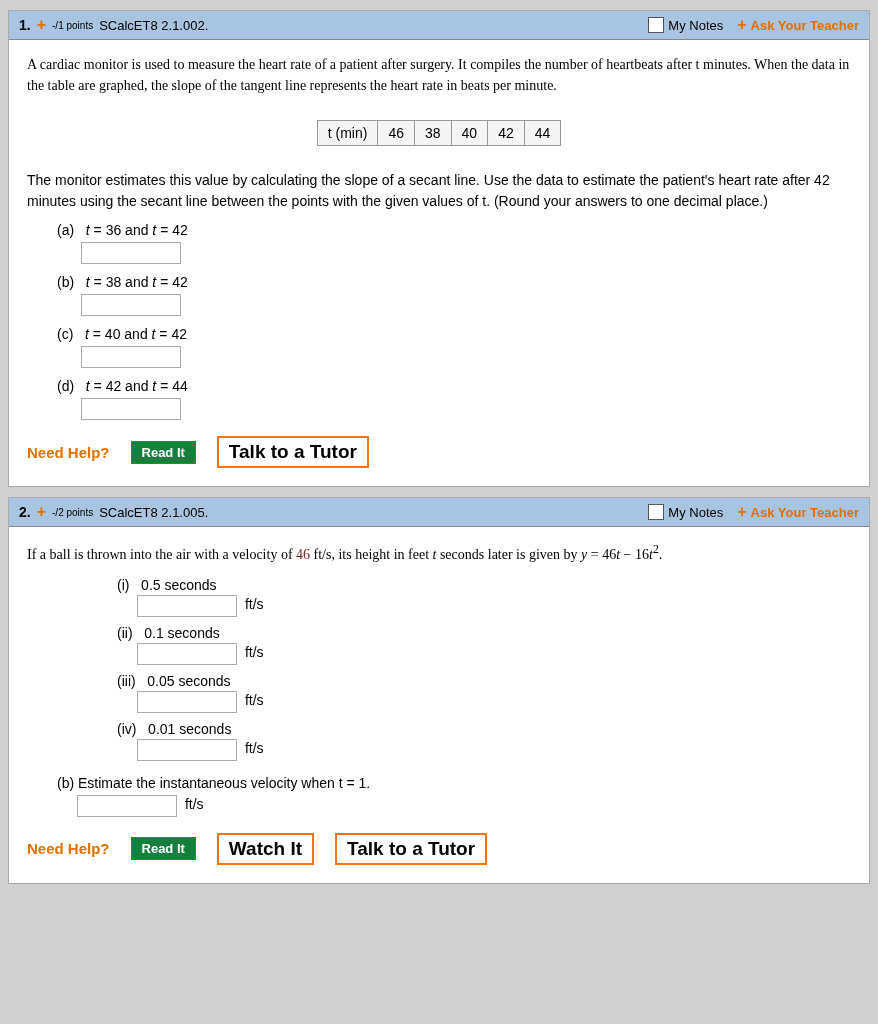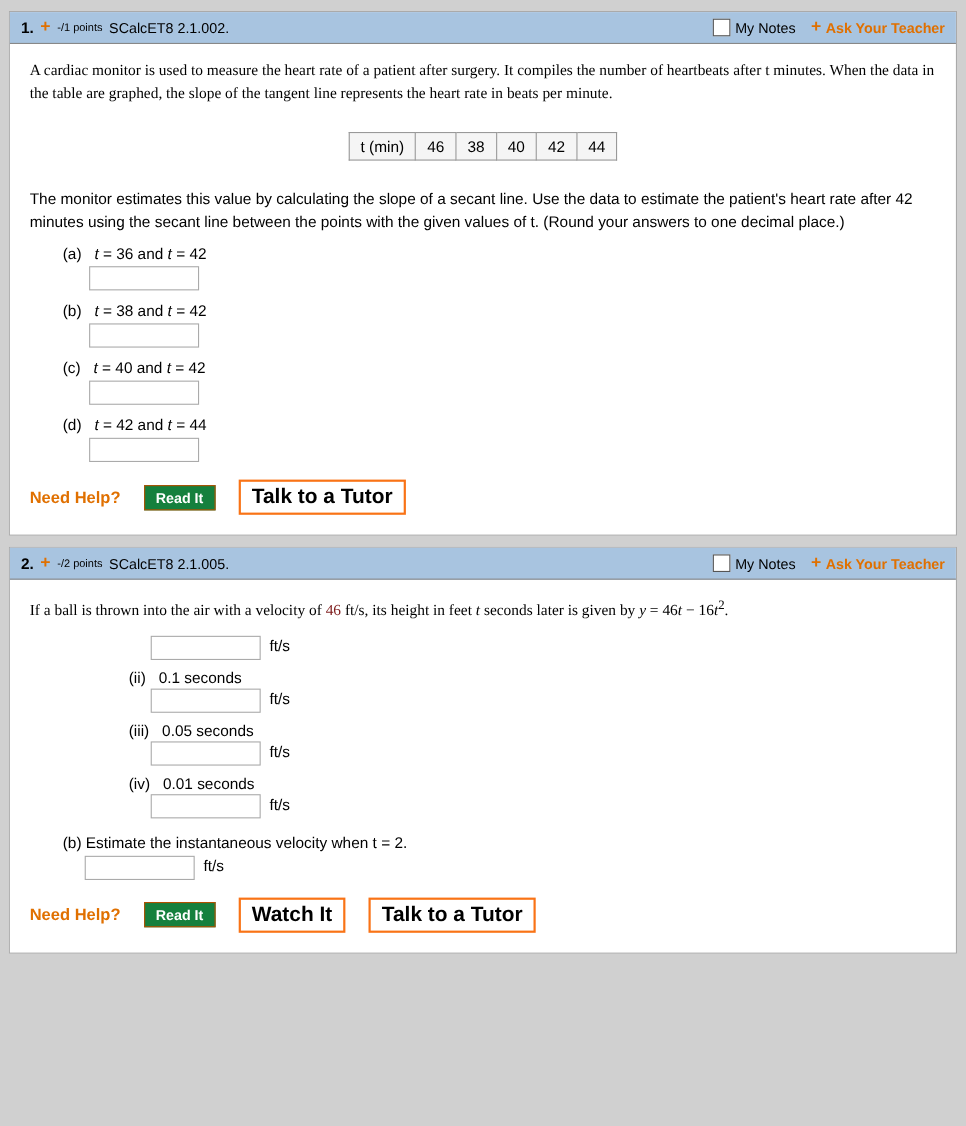--- a/index.html
+++ b/index.html
@@ -306,20 +306,24 @@
   </div>
 
   <div class="question-body">
     <div class="question-text">
       <span>If a ball is thrown into the air with a velocity of </span><span style="color:#7f1d1d;">46</span><span> ft/s, its height in feet <em>t</em> seconds later is given by <em>y</em> = 46<em>t</em> − 16<em>t</em><sup>2</sup>.</span>
     </div>
 
     <div class="part">
 
       <div class="sub-part">
+        <div class="sub-part-label">
+          <span>(i)</span>&nbsp;&nbsp;
+          <span>0.5 seconds</span>
+        </div>
         <div style="margin-left:20px;">
           <input type="text" class="inline-input" style="">
           <span class="unit-label">ft/s</span>
         </div>
       </div>
 
       <div class="sub-part">
         <div class="sub-part-label">
           <span>(ii)</span>&nbsp;&nbsp;
           <span>0.1 seconds</span>
@@ -348,21 +352,21 @@
         </div>
         <div style="margin-left:20px;">
           <input type="text" class="inline-input" style="">
           <span class="unit-label">ft/s</span>
         </div>
       </div>
     </div>
 
     <div class="part" style="margin-top:14px;">
       <div class="part-label">
-        <span>(b) Estimate the instantaneous velocity when t = 2.</span>
+        <span>(b) Estimate the instantaneous velocity when t = 1.</span>
       </div>
       <div style="margin-left:20px; margin-top:4px;">
         <input type="text" class="inline-input" style="">
         <span class="unit-label">ft/s</span>
       </div>
     </div>
 
     <div class="need-help-row">
       <span class="need-help-label">Need Help?</span>
       <button class="help-btn">Read It</button>

